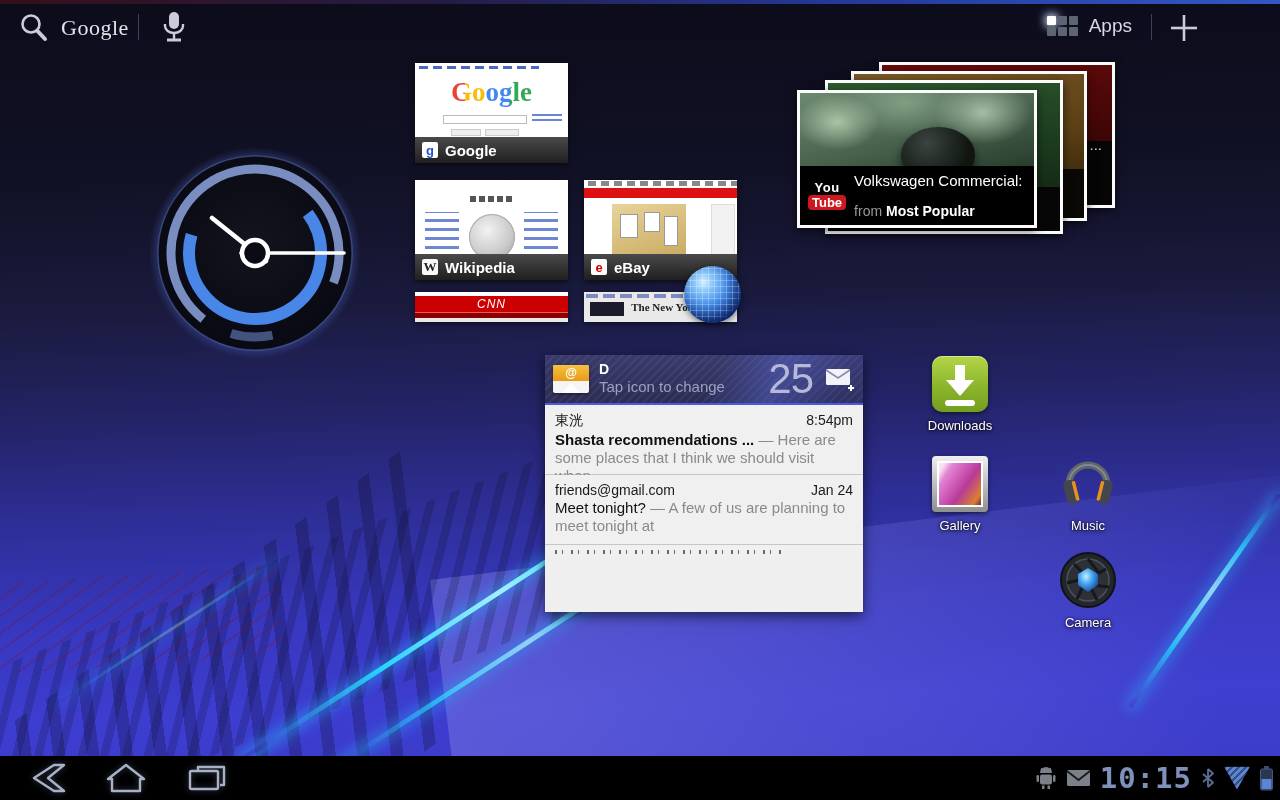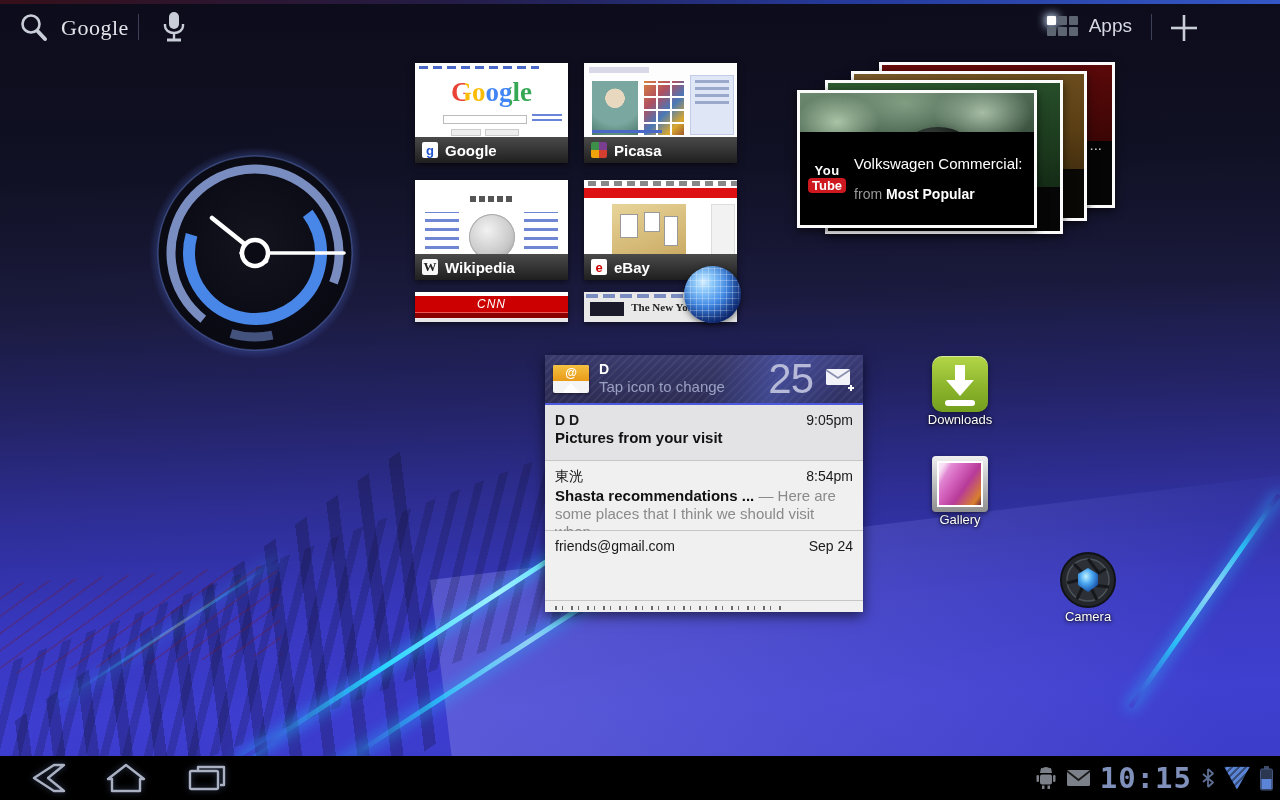--- a/index.html
+++ b/index.html
@@ -122,21 +122,21 @@
   .globe::after { content:""; position:absolute; inset:0; border-radius:50%;
     background:
       repeating-linear-gradient(0deg, rgba(255,255,255,.25) 0 1px, transparent 1px 6px),
       repeating-linear-gradient(90deg, rgba(255,255,255,.25) 0 1px, transparent 1px 6px);
     -webkit-mask:radial-gradient(circle at 40% 35%, #000 0 60%, transparent 75%); }
 
   
   .yt-card { position:absolute; background:#111; border:3px solid #fbfbfb;
     box-shadow:0 3px 9px rgba(0,0,0,.6); overflow:hidden; }
   .yt-label { position:absolute; left:0; right:0; bottom:0; background:#000;
-    display:flex; align-items:center; gap:8px; padding:23px 8px; }
+    display:flex; align-items:center; gap:8px; padding:6px 8px; }
   .yt-logo { display:flex; flex-direction:column; align-items:center; line-height:1; flex:0 0 auto; }
   .yt-logo .you { color:#fff; font-weight:bold; font-size:13px; letter-spacing:.5px; }
   .yt-logo .tube { color:#fff; font-weight:bold; font-size:13px; background:#cc181e;
     border-radius:4px; padding:1px 4px; margin-top:1px; }
   .yt-text { overflow:hidden; }
   .yt-title { color:#fff; font-size:15px; white-space:nowrap; }
   .yt-sub { font-size:14px; color:#999; margin-top:14px; white-space:nowrap; }
   .yt-sub b { color:#fff; }
   .yt-backtext { position:absolute; bottom:8px; left:8px; color:#ddd; font-size:15px; }
   .img-beetle { position:absolute; inset:0;
@@ -198,21 +198,21 @@
   .row-1 { height:56px; background:#e3e3e5; }
   .row-1 .er-sender, .row-1 .er-subject { font-weight:bold; }
   .row-2, .row-3 { height:70px; background:#f0f0f0; }
   .row-2 .er-subject { font-weight:bold; }
   .row-partial { height:9px; background:#f0f0f0; position:relative; }
   .row-partial::after { content:""; position:absolute; left:10px; bottom:0; width:230px; height:4px;
     background:repeating-linear-gradient(90deg,#6a6a6a 0 2px, transparent 2px 7px, #6a6a6a 7px 8px, transparent 8px 16px); }
 
   
   .shortcut { position:absolute; width:110px; display:flex; flex-direction:column; align-items:center; }
-  .sc-label { color:#fff; font-size:13px; text-shadow:0 1px 4px rgba(0,0,0,.9), 0 0 2px rgba(0,0,0,.8); }
+  .sc-label { margin-top:6px; color:#fff; font-size:13px; text-shadow:0 1px 4px rgba(0,0,0,.9), 0 0 2px rgba(0,0,0,.8); }
   .ic-downloads { width:56px; height:56px; border-radius:10px; position:relative;
     background:linear-gradient(180deg,#b4d648 0%,#8cb52c 55%,#739f1e 100%);
     box-shadow:inset 0 1px 0 rgba(255,255,255,.45), 0 2px 5px rgba(0,0,0,.5); }
   .ic-gallery { width:56px; height:56px; border-radius:4px; position:relative;
     background:linear-gradient(180deg,#f0f0f0,#8e8e8e); box-shadow:0 2px 5px rgba(0,0,0,.5); padding:5px; }
   .ic-gallery .inner { width:100%; height:100%; background:#fff; padding:2px; }
   .ic-gallery .photo { width:100%; height:100%;
     background:
       linear-gradient(120deg, rgba(255,255,255,.65) 0 8%, transparent 20%),
       linear-gradient(125deg,#f2b8ec 0%,#d667c0 35%,#b73b98 60%,#d8802e 88%,#6e2a40 100%); }
@@ -293,38 +293,20 @@
         <div class="sbtn" style="left:36px; width:30px;"></div>
         <div class="sbtn" style="left:70px; width:34px;"></div>
         <div class="th-links-r"></div>
       </div>
       <div class="bm-bar">
         <span class="favicon">g</span>
         <span class="bm-bar-label">Google</span>
       </div>
     </div>
 
-    <div class="bm-card" style="left:584px; top:63px;">
-      <div class="bm-thumb th-picasa">
-        <div class="hdr"></div>
-        <div class="photo"></div>
-        <div class="grid"></div>
-        <div class="form">
-            <i></i>
-            <i></i>
-            <i></i>
-            <i></i>
-          </div>
-        <div class="blue-ln"></div>
-      </div>
-      <div class="bm-bar">
-        <span class="favicon fav-picasa"></span>
-        <span class="bm-bar-label">Picasa</span>
-      </div>
-    </div>
 
     <div class="bm-card" style="left:415px; top:180px;">
       <div class="bm-thumb th-wiki">
         <div class="wm"></div>
         <div class="globe-g"></div>
         <div class="col" style="left:10px;"></div>
         <div class="col" style="right:10px;"></div>
       </div>
       <div class="bm-bar">
         <span class="favicon fav-wiki">W</span>
@@ -454,41 +436,35 @@
       <div class="em-compose">
         <svg width="30" height="26" viewBox="0 0 30 26">
           <rect x="1" y="2" width="24" height="16" rx="1.5" fill="#f2f3f8"></rect>
           <path d="M1 3 L13 11 L25 3" fill="none" stroke="#8a8fb0" stroke-width="1.8"></path>
           <line x1="23" y1="21" x2="29" y2="21" stroke="#fff" stroke-width="2"></line>
           <line x1="26" y1="18" x2="26" y2="24" stroke="#fff" stroke-width="2"></line>
         </svg>
       </div>
     </div>
 
-    <div class="email-row row-1">
-      <div class="er-top">
-        <span class="er-sender">D D</span>
-        <span class="er-time">9:05pm</span>
-      </div>
-      <div class="er-body"><span class="er-subject">Pictures from your visit</span><span></span></div>
-    </div>
 
     <div class="email-row row-2">
       <div class="er-top">
         <span class="er-sender">東洸</span>
         <span class="er-time">8:54pm</span>
       </div>
       <div class="er-body"><span class="er-subject">Shasta recommendations ...</span><span> — Here are some places that I think we should visit when</span></div>
     </div>
 
     <div class="email-row row-3">
       <div class="er-top">
         <span class="er-sender">friends@gmail.com</span>
-        <span class="er-time">Sep 24</span>
-      </div>
+        <span class="er-time">Jan 24</span>
+      </div>
+      <div class="er-body"><span class="er-subject">Meet tonight?</span><span> — A few of us are planning to meet tonight at</span></div>
     </div>
 
     <div class="row-partial"></div>
   </div>
 
   <div class="shortcut" style="left:905px; top:356px;">
     <div class="ic-downloads">
       <svg width="56" height="56" viewBox="0 0 56 56">
         <rect x="23" y="9" width="10" height="15" fill="#fff"></rect>
         <polygon points="14,24 42,24 28,40" fill="#fff"></polygon>
@@ -501,20 +477,35 @@
 
   <div class="shortcut" style="left:905px; top:456px;">
     <div class="ic-gallery">
       <div class="inner">
           <div class="photo"></div>
         </div>
     </div>
     <div class="sc-label">Gallery</div>
   </div>
 
+  <div class="shortcut" style="left:1033px; top:450px;">
+    <svg class="ic-music" viewBox="0 0 62 62">
+      <path d="M12 40 v-6 a19 19 0 0 1 38 0 v6" fill="none" stroke="#60656c" stroke-width="7"></path>
+      <path d="M12 40 v-6 a19 19 0 0 1 38 0 v6" fill="none" stroke="#83888f" stroke-width="2"></path>
+      <g transform="rotate(-14 14 42)">
+        <rect x="8" y="30" width="12" height="24" rx="5" fill="#43474d"></rect>
+        <rect x="17" y="32" width="3.5" height="20" rx="1.5" fill="#e8921a"></rect>
+      </g>
+      <g transform="rotate(14 48 42)">
+        <rect x="42" y="30" width="12" height="24" rx="5" fill="#43474d"></rect>
+        <rect x="41.5" y="32" width="3.5" height="20" rx="1.5" fill="#e8921a"></rect>
+      </g>
+    </svg>
+    <div class="sc-label">Music</div>
+  </div>
 
   <div class="shortcut" style="left:1033px; top:551px;">
     <svg class="ic-camera" viewBox="0 0 58 58">
       <defs>
         <radialGradient id="lens" cx="40%" cy="35%" r="70%">
           <stop offset="0%" stop-color="#bff2ff"></stop>
           <stop offset="45%" stop-color="#4aa6f0"></stop>
           <stop offset="100%" stop-color="#1348a0"></stop>
         </radialGradient>
       </defs>

